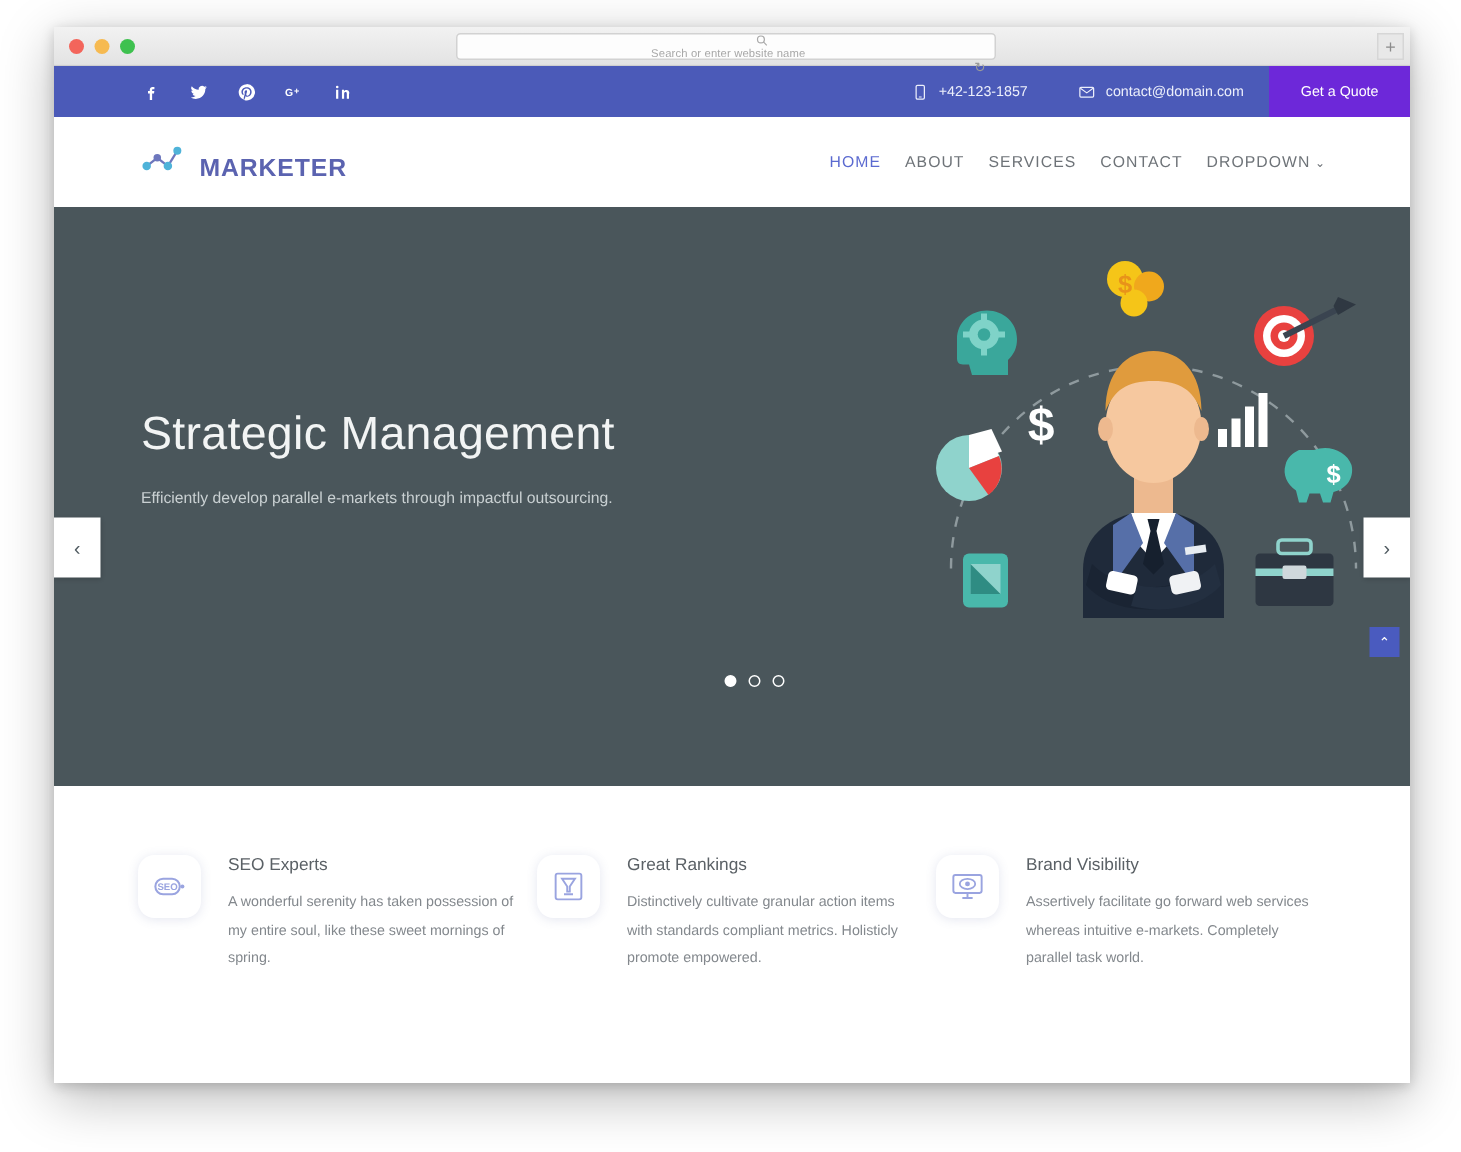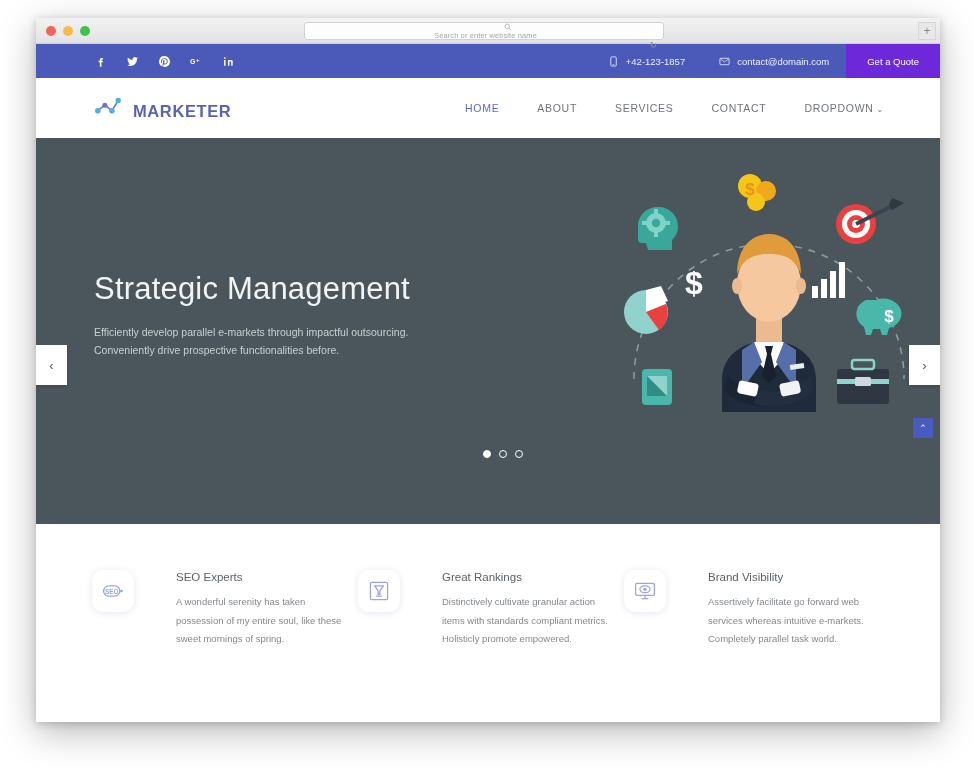--- a/index.html
+++ b/index.html
@@ -113,21 +113,21 @@
     padding: 0 56px 0 56px;
   }
   .brand { display: flex; align-items: flex-end; gap: 9px; }
   .brand-name {
     font-size: 16.5px; font-weight: bold;
     color: #5b63b0; letter-spacing: .6px;
   }
   .nav-links {
     margin-left: auto;
     display: flex; align-items: center;
-    gap: 38px;
+    gap: 16px;
   }
   .nav-link {
     font-size: 10.5px;
     color: #6e7378;
     letter-spacing: .7px;
     white-space: nowrap;
   }
   .nav-link.active { color: #5b6ad0; }
   .caret { font-size: 8px; margin-left: 3px; }
 
@@ -212,21 +212,21 @@
     gap: 18px;
   }
   .feature-icon-box {
     flex: 0 0 auto;
     width: 42px; height: 42px;
     border-radius: 11px;
     background: #ffffff;
     box-shadow: 0 1px 7px rgba(90,100,160,.16);
     display: flex; align-items: center; justify-content: center;
   }
-  .feature-body { padding-top: 1px; margin-left: 24px; }
+  .feature-body { padding-top: 1px; }
   .feature-title {
     font-size: 11.5px;
     color: #5b6166;
     margin-bottom: 10px;
   }
   .feature-text {
     font-size: 9.5px;
     color: #83888d;
     line-height: 1.95;
     max-width: 192px;
@@ -337,21 +337,20 @@
       </span>
     </div>
   </div>
 
   <div class="hero">
 
     <div class="hero-copy">
       <div class="hero-title">Strategic Management</div>
       <div class="hero-sub">
         <div>Efficiently develop parallel e-markets through impactful outsourcing.</div>
-        <div>Conveniently drive prospective functionalities before.</div>
       </div>
     </div>
 
     <div class="hero-art">
       <svg viewBox="0 0 330 250">
 
         <path d="M30 215 A125 125 0 1 1 300 215" fill="none" stroke="#8f9a9e" stroke-width="1.6" stroke-dasharray="7 7"></path>
 
         <g>
           <path d="M34 62c0-11 9-19 20-19s20 8 20 19c0 6-2 10-6 14v10H44l-2-7h-4c-3 0-4-2-4-4z" fill="#3aa79b"></path>

